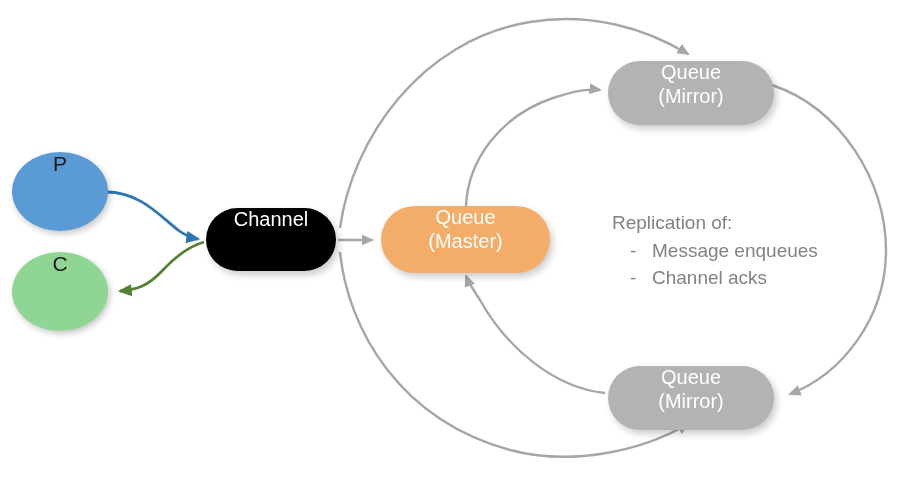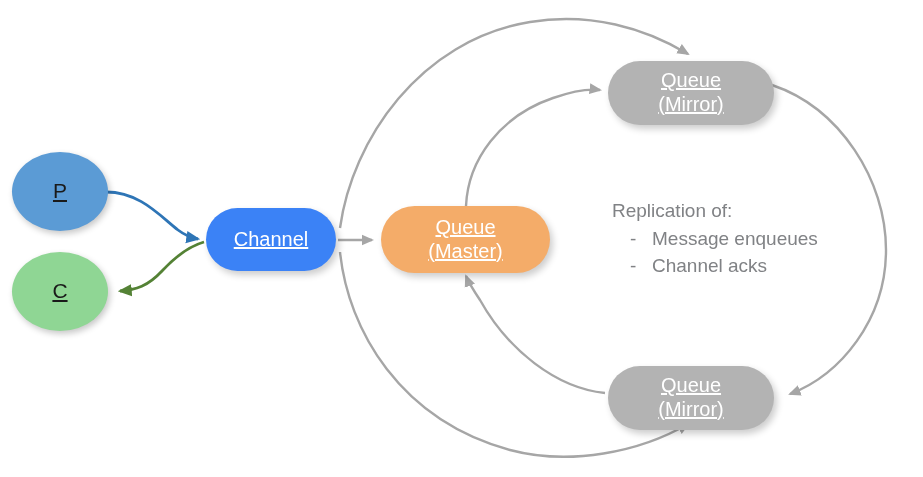--- a/index.html
+++ b/index.html
@@ -20,27 +20,26 @@
   #edges {
     position: absolute;
     left: 0;
     top: 0;
     width: 923px;
     height: 477px;
   }
   .node {
     position: absolute;
     display: flex;
-    align-items: center;
+    align-items: flex-start;
     justify-content: center;
     text-align: center;
     line-height: 1.18;
     box-sizing: border-box;
     user-select: none;
-    text-decoration: underline;
   }
   .node-label {
     white-space: pre-line;
   }
   .ellipse {
     border-radius: 50%;
     color: #1a1a1a;
     font-size: 21px;
     box-shadow: 2px 3px 6px rgba(0,0,0,0.22);
   }
@@ -64,21 +63,21 @@
   }
   #node-queue-mirror-top {
     left: 608px; top: 61px; width: 166px; height: 64px;
   }
   #node-queue-mirror-bottom {
     left: 608px; top: 366px; width: 166px; height: 64px;
   }
   #annotation {
     position: absolute;
     left: 612px;
-    top: 197px;
+    top: 209px;
     width: 300px;
     color: #808285;
     font-size: 19px;
     line-height: 1.45;
   }
   #annotation .ann-title { display: block; }
   #annotation ul {
     list-style: none;
     margin: 0;
     padding: 0;
@@ -130,21 +129,21 @@
   </svg>
 
   <div class="node ellipse" id="node-producer" style="background:#5B9BD5;">
     <span class="node-label">P</span>
   </div>
 
   <div class="node ellipse" id="node-consumer" style="background:#8FD694;">
     <span class="node-label">C</span>
   </div>
 
-  <div class="node pill" id="node-channel" style="background:#3b82f6;">
+  <div class="node pill" id="node-channel" style="background:#000000;">
     <span class="node-label">Channel</span>
   </div>
 
   <div class="node pill" id="node-queue-master" style="background:#F4AC69;">
     <span class="node-label">Queue
 (Master)</span>
   </div>
 
   <div class="node pill" id="node-queue-mirror-top" style="background:#B3B3B3;">
     <span class="node-label">Queue

